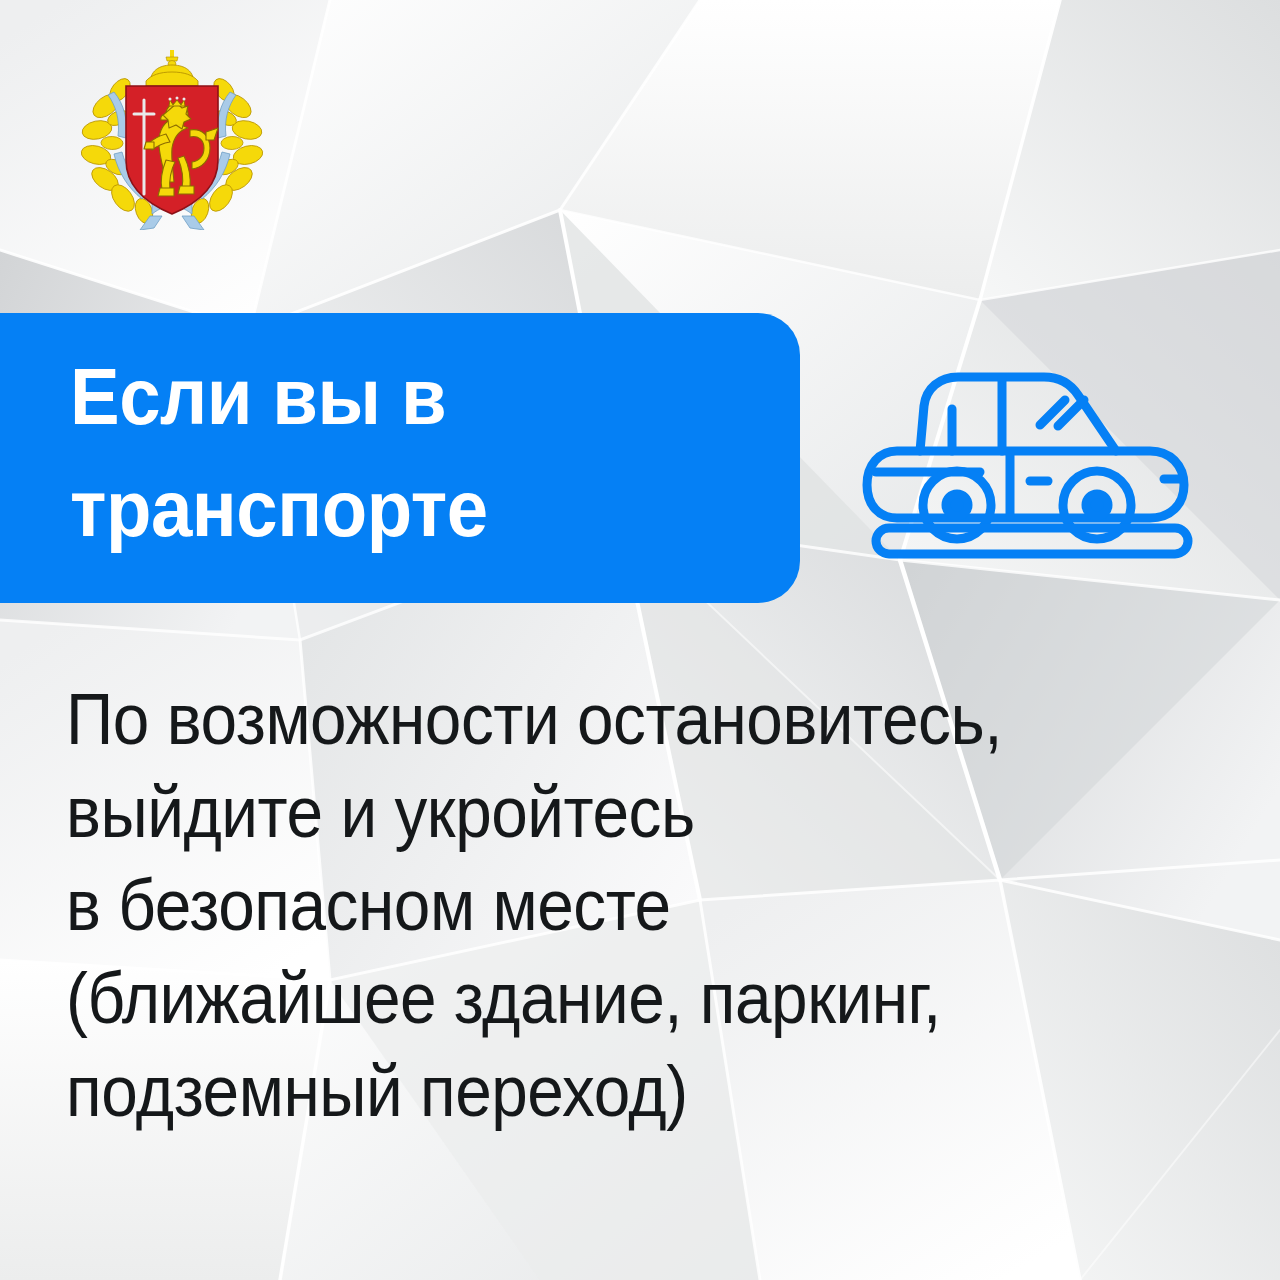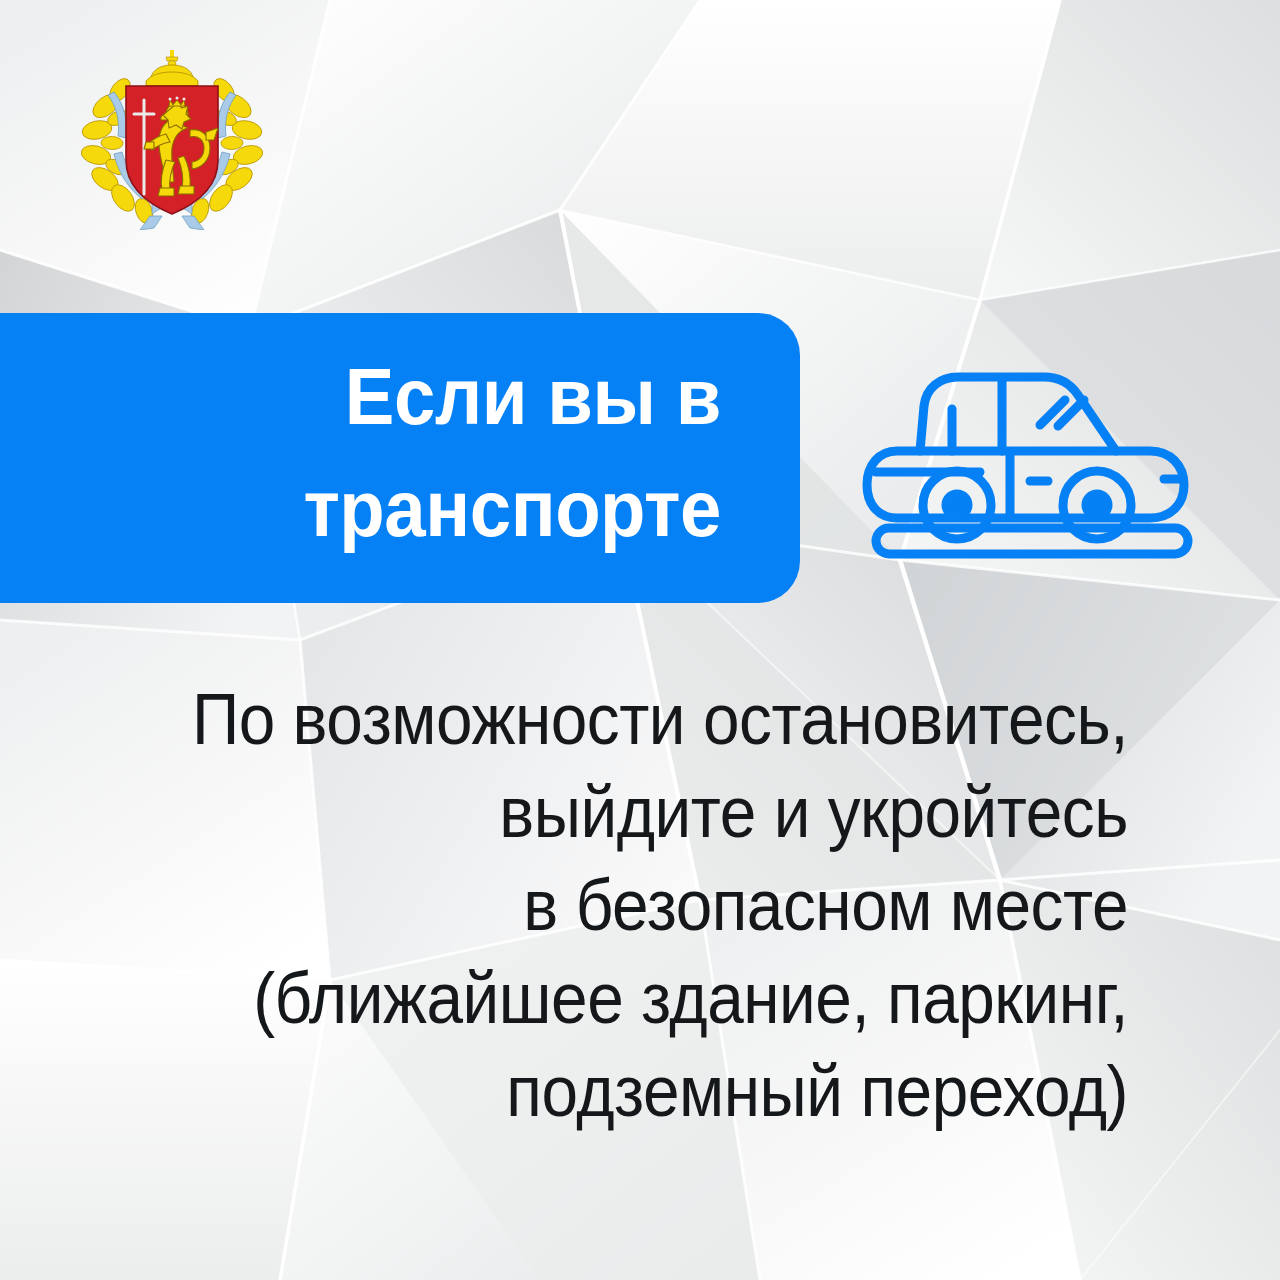--- a/index.html
+++ b/index.html
@@ -7,21 +7,20 @@
     padding: 0;
     background: #ffffff;
   }
   #poster {
     position: relative;
     width: 1280px;
     height: 1280px;
     overflow: hidden;
     background: #f2f3f4;
     font-family: "Liberation Sans", "DejaVu Sans", sans-serif;
-    text-align: right;
   }
 
   
   .bg-layer {
     position: absolute;
     inset: 0;
     width: 1280px;
     height: 1280px;
   }
 

